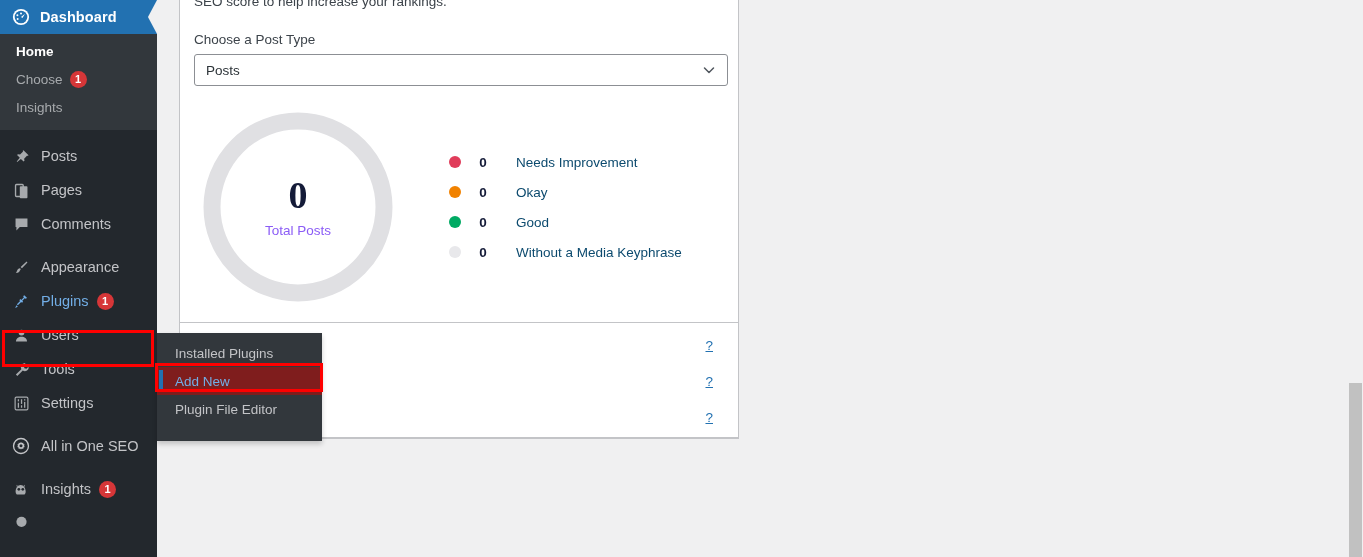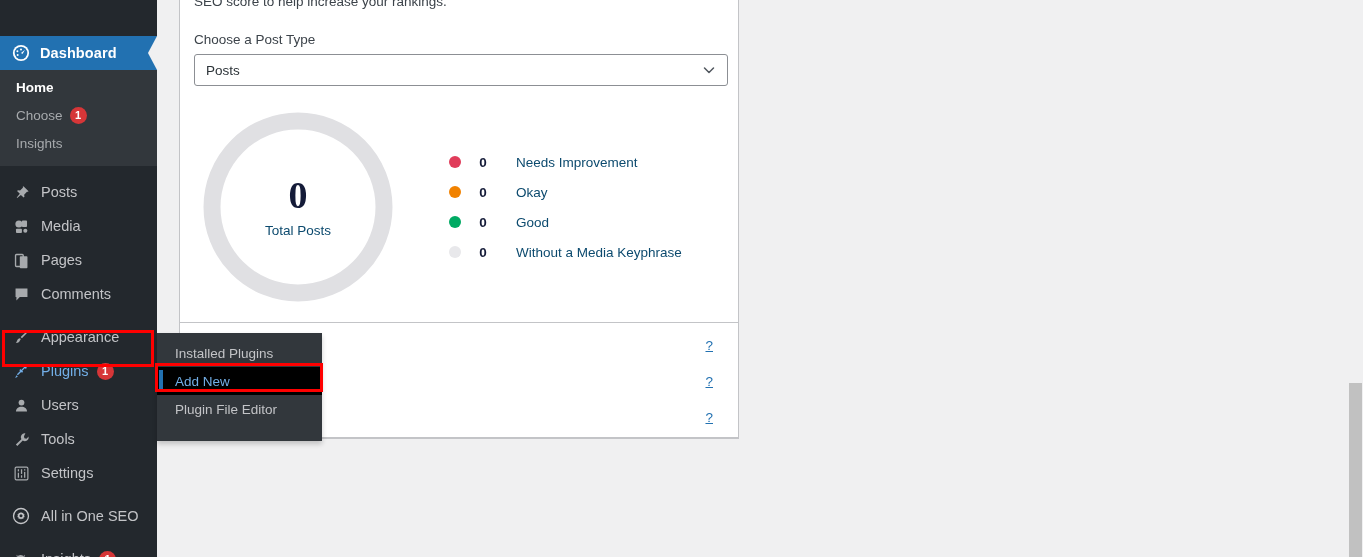--- a/index.html
+++ b/index.html
@@ -19,21 +19,20 @@
     background: #23282d;
     z-index: 30;
   }
   .menu-top {
     position: relative;
     height: 34px;
     background: #2271b1;
     display: flex; align-items: center;
     padding-left: 10px;
     color: #fff;
-    margin-top: 36px;
   }
   .menu-top .arrow {
     position: absolute; right: 0; top: 0;
     width: 0; height: 0;
     border-top: 17px solid transparent;
     border-bottom: 17px solid transparent;
     border-right: 9px solid #f0f0f1;
   }
   .menu-top .mi { width: 22px; display:flex; align-items:center; justify-content:center; margin-right:8px; }
   .menu-top .label { font-size: 14.5px; font-weight: bold; letter-spacing: .1px; }
@@ -95,21 +94,21 @@
   }
   #flyout .fitem {
     position: relative;
     height: 28px;
     display: flex; align-items: center;
     padding-left: 18px;
     font-size: 13.5px;
     color: #c3c4c7;
     white-space: nowrap;
   }
-  #flyout .fitem.active { color: #72aee6; background: #000000; }
+  #flyout .fitem.active { color: #72aee6; background: #7f1d1d; }
   #flyout .fitem.active::before {
     content: ""; position: absolute; left: 2px; top: 3px;
     width: 4px; height: 22px; background: #2271b1;
   }
 
   
   .redbox {
     position: absolute;
     border: 3px solid #ff0000;
     z-index: 60;
@@ -165,21 +164,21 @@
     padding: 22px 0 16px 0;
   }
   .donut { position: relative; width: 198px; height: 198px; margin-left: 5px; }
   .donut svg { display: block; }
   .donut .center {
     position: absolute; left: 0; right: 0; top: 50%;
     transform: translateY(-50%);
     text-align: center;
   }
   .donut .big { font-size: 38px; font-weight: bold; color: #141b38; line-height: 1; font-family: "Liberation Serif", serif;}
-  .donut .sub { font-size: 13.5px; color: #0c4a6e; margin-top: 9px; }
+  .donut .sub { font-size: 13.5px; color: #8b5cf6; margin-top: 9px; }
 
   .legend { margin-left: 52px; }
   .legend .lrow { display: flex; align-items: center; height: 30px; }
   .legend .dot { width: 12px; height: 12px; border-radius: 50%; }
   .legend .num { width: 34px; text-align: center; font-size: 13.5px; font-weight: bold; color: #141b38; margin-left: 5px;}
   .legend .txt { font-size: 13.5px; color: #0c4a6e; margin-left: 16px; }
 
   .divider { border-top: 1px solid #c3c4c7; margin: 0 -14px; }
 
   .qrows { padding: 4px 0 2px 0; }
@@ -257,31 +256,20 @@
 
     <div class="menu-item">
       <span class="mi">
         <svg width="17" height="17" viewBox="0 0 20 20">
             <path fill="#a7aaad" d="M12.3 2.5l-1 1 .6.6-3.6 3.6-2.5-.4-1 1 3.2 3.2-3.6 4.4.5.5 4.4-3.6 3.2 3.2 1-1-.4-2.5 3.6-3.6.6.6 1-1z"></path>
           </svg>
       </span>
       <span class="label">Posts</span>
     </div>
 
-    <div class="menu-item">
-      <span class="mi">
-        <svg width="17" height="17" viewBox="0 0 20 20">
-          <circle cx="7" cy="7" r="4.2" fill="#a7aaad"></circle>
-          <rect x="10.5" y="3" width="6" height="7.5" rx="1" fill="#a7aaad"></rect>
-          <rect x="3.5" y="12.5" width="7" height="5" rx="1" fill="#a7aaad"></rect>
-          <circle cx="14.5" cy="15" r="2.4" fill="#a7aaad"></circle>
-        </svg>
-      </span>
-      <span class="label">Media</span>
-    </div>
 
     <div class="menu-item">
       <span class="mi">
         <svg width="17" height="17" viewBox="0 0 20 20">
           <rect x="3" y="3" width="9" height="14" rx="1" fill="none" stroke="#a7aaad" stroke-width="1.6"></rect>
           <rect x="8" y="5" width="9" height="14" rx="1" fill="#a7aaad"></rect>
         </svg>
       </span>
       <span class="label">Pages</span>
     </div>

